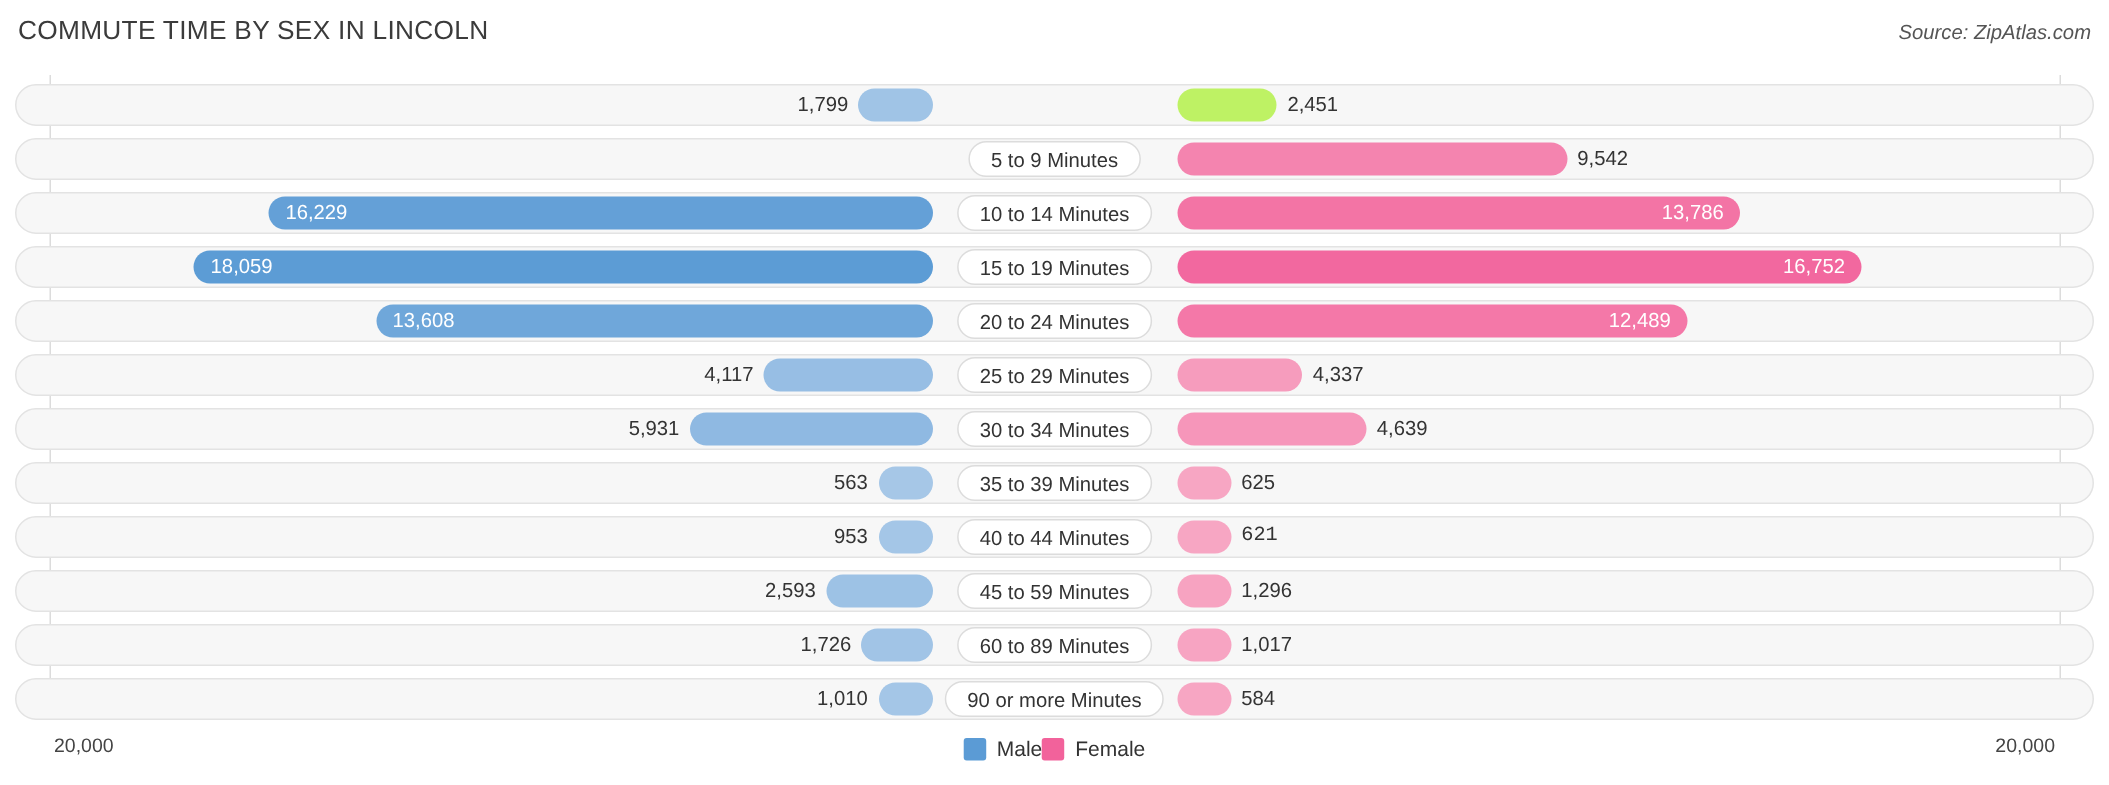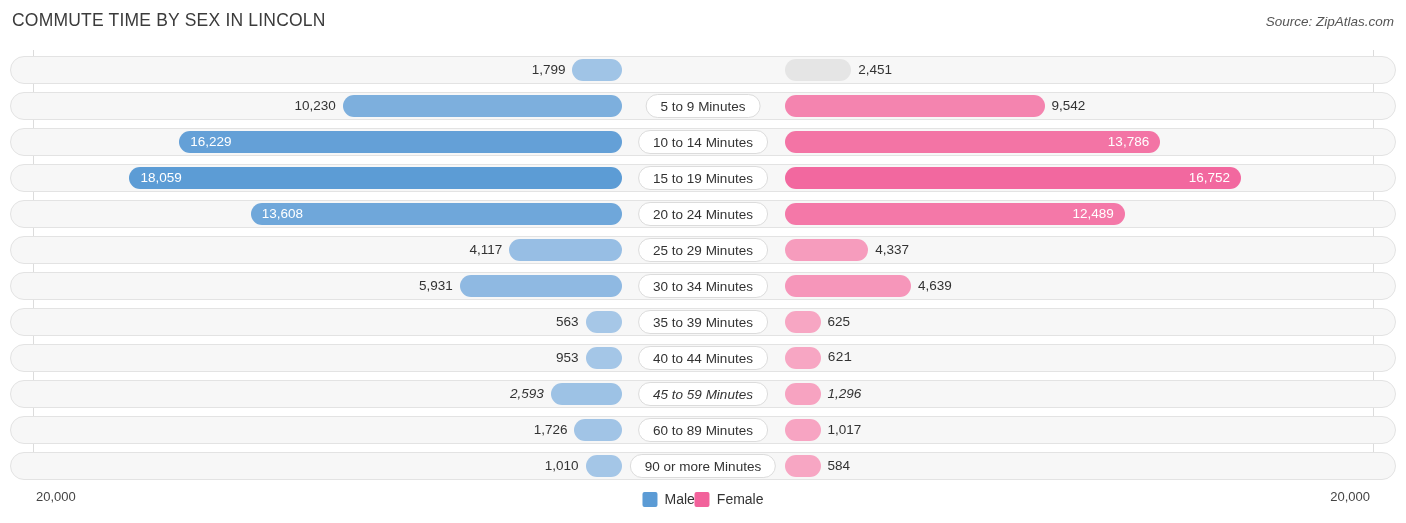--- a/index.html
+++ b/index.html
@@ -87,28 +87,25 @@
 <div id="source-note">Source: ZipAtlas.com</div>
 
 <div id="plot">
   <div class="gridline" id="grid-left"></div>
   <div class="gridline" id="grid-right"></div>
   <div id="rows">
       <div class="row" style="top: 6px;">
         <div class="bar bar-male" style="width: 49.0228px; background: rgb(160, 196, 230);">
           <span class="val val-out-left">1,799</span>
         </div>
-        <div class="bar bar-female" style="width: 66.7897px; background: #e5e5e5; text-align: center;">
+        <div class="bar bar-female" style="width: 66.7897px; background: #bef264; text-align: center;">
           <span class="val val-out-right">2,451</span>
         </div>
       </div>
       <div class="row" style="top: 42px;">
-        <div class="bar bar-male" style="width: 278.767px; background: rgb(125, 175, 221);">
-          <span class="val val-out-left">10,230</span>
-        </div>
         <div class="bar bar-female" style="width: 260.019px; background: rgb(244, 132, 175);">
           <span class="val val-out-right">9,542</span>
         </div>
         <div class="cat-pill">5 to 9 Minutes</div>
       </div>
       <div class="row" style="top: 78px;">
         <div class="bar bar-male" style="width: 442.24px; background: rgb(100, 160, 215);">
           <span class="val val-in-left">16,229</span>
         </div>
         <div class="bar bar-female" style="width: 375.668px; background: rgb(243, 116, 165);">
@@ -163,21 +160,21 @@
       </div>
       <div class="row" style="top: 294px;">
         <div class="bar bar-male" style="width: 36px; background: rgb(164, 198, 231);">
           <span class="val val-out-left">953</span>
         </div>
         <div class="bar bar-female" style="width: 36px; background: rgb(247, 166, 195); font-family: Liberation Mono, monospace;">
           <span class="val val-out-right">621</span>
         </div>
         <div class="cat-pill">40 to 44 Minutes</div>
       </div>
-      <div class="row" style="top: 330px; font-style: italic;">
+      <div class="row" style="top: 330px;">
         <div class="bar bar-male" style="width: 70.6593px; background: rgb(157, 194, 229);">
           <span class="val val-out-left">2,593</span>
         </div>
         <div class="bar bar-female" style="width: 36px; background: rgb(247, 163, 193);">
           <span class="val val-out-right">1,296</span>
         </div>
         <div class="cat-pill">45 to 59 Minutes</div>
       </div>
       <div class="row" style="top: 366px;">
         <div class="bar bar-male" style="width: 47.0335px; background: rgb(161, 196, 230);">

